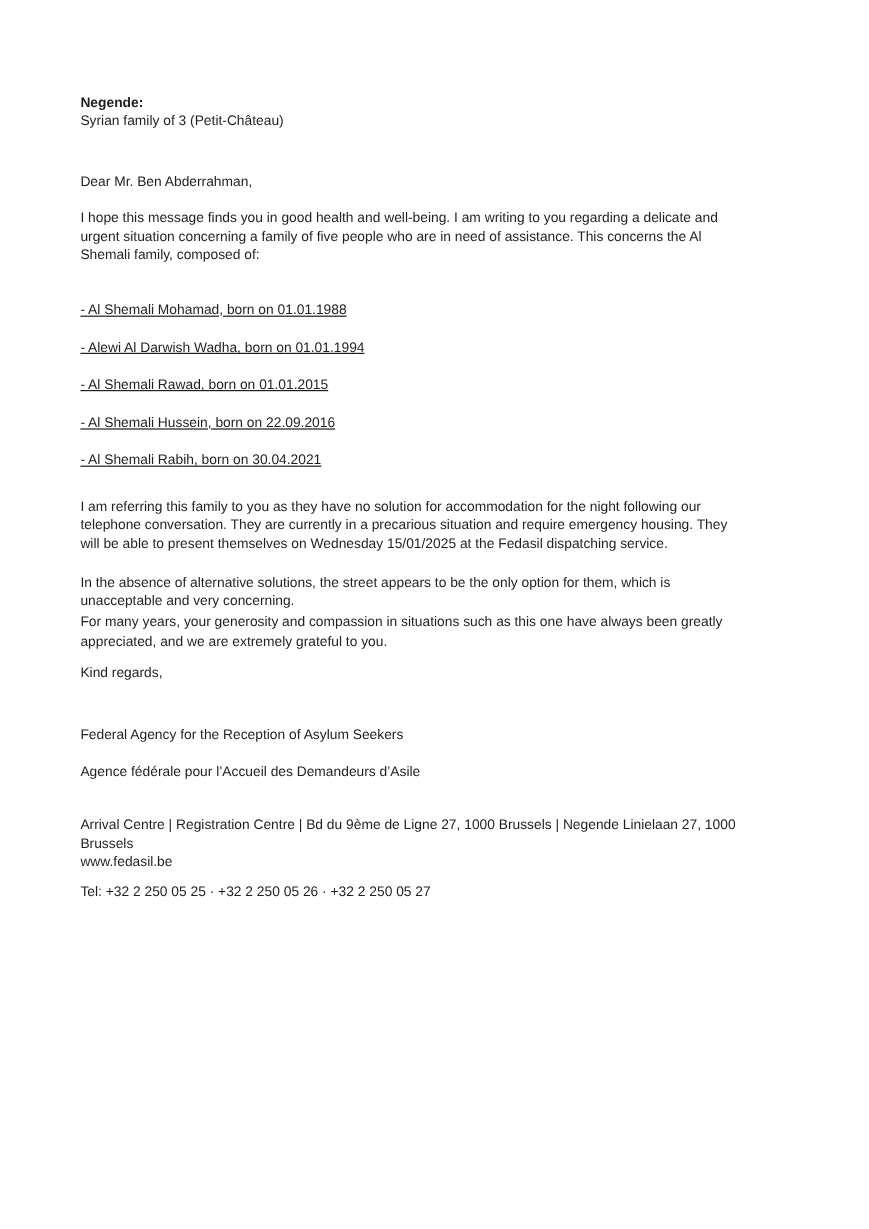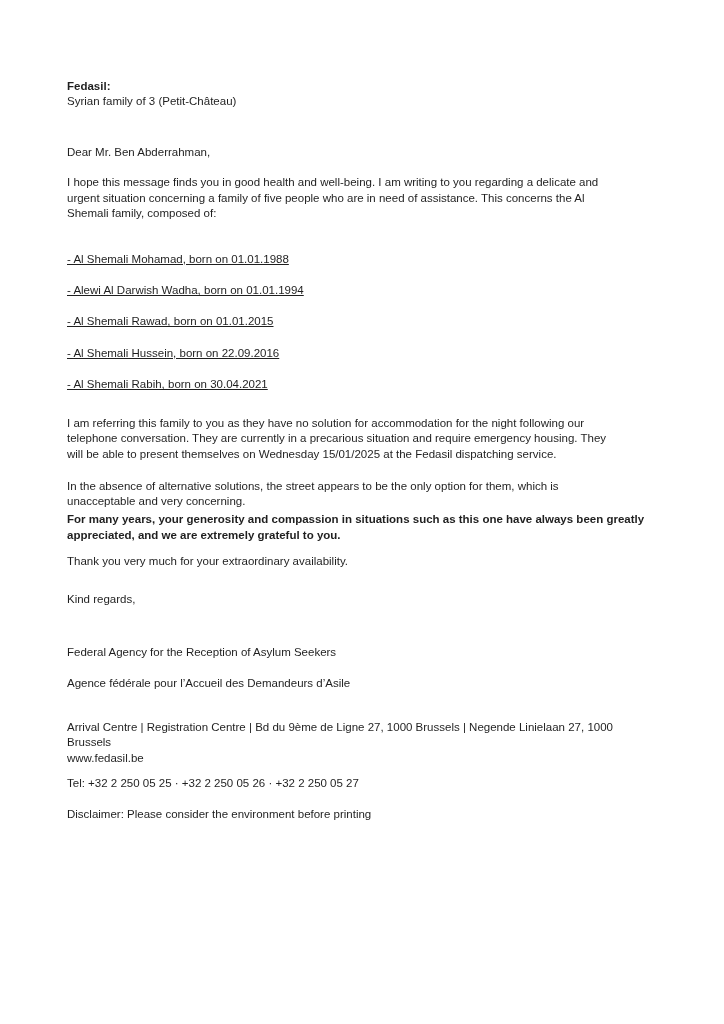--- a/index.html
+++ b/index.html
@@ -27,37 +27,37 @@
     margin: 0 0 15px 0;
     white-space: pre-line;
   }
   .subject        { margin-bottom: 35px; }
   .salutation     { margin-bottom: 14px; }
   .p-intro        { margin-bottom: 14px; }
   .member-list    { margin-bottom: 7px; text-decoration: underline; }
   .member-list div{ white-space: pre; }
   .p-referral     { margin-bottom: 16px; }
   .p-street       { margin-bottom: 2px; }
-  .p-gratitude    { margin-bottom: 10px; font-weight: bold; }
+  .p-gratitude    { margin-bottom: 10px; }
   .thanks         { margin-bottom: 23px; }
   .closing        { margin-bottom: 21px; }
   .sig-name       { margin-bottom: 8px; }
   .org-names      { margin-bottom: 12px; }
   .address        { margin-bottom: 9px; }
   .tel            { margin-bottom: 16px; }
   .disclaimer     { margin-bottom: 0; }
   .bold { font-weight: bold; }
 </style>
 </head>
 <body>
 
 <div class="content">
 
   <div class="block subject">
-    <span class="bold">Fedasil:</span>
+    <span class="bold">Negende:</span>
     <span>Syrian family of 3 (Petit-Château)</span>
   </div>
 
   <div class="block salutation">Dear Mr. Ben Abderrahman,</div>
 
   <div class="block p-intro">I hope this message finds you in good health and well-being. I am writing to you regarding a delicate and
 urgent situation concerning a family of five people who are in need of assistance. This concerns the Al
 Shemali family, composed of:</div>
 
   <div class="block member-list">
@@ -71,31 +71,29 @@
   <div class="block p-referral">I am referring this family to you as they have no solution for accommodation for the night following our
 telephone conversation. They are currently in a precarious situation and require emergency housing. They
 will be able to present themselves on Wednesday 15/01/2025 at the Fedasil dispatching service.</div>
 
   <div class="block p-street">In the absence of alternative solutions, the street appears to be the only option for them, which is
 unacceptable and very concerning.</div>
 
   <div class="block p-gratitude">For many years, your generosity and compassion in situations such as this one have always been greatly
 appreciated, and we are extremely grateful to you.</div>
 
-  <div class="block thanks">Thank you very much for your extraordinary availability.</div>
 
   <div class="block closing">Kind regards,</div>
 
 
   <div class="block org-names">
     <div>Federal Agency for the Reception of Asylum Seekers</div>
     <div>Agence fédérale pour l’Accueil des Demandeurs d’Asile</div>
   </div>
 
   <div class="block address">Arrival Centre | Registration Centre | Bd du 9ème de Ligne 27, 1000 Brussels | Negende Linielaan 27, 1000
 Brussels
 www.fedasil.be</div>
 
   <div class="block tel">Tel: +32 2 250 05 25 · +32 2 250 05 26 · +32 2 250 05 27</div>
 
-  <div class="block disclaimer">Disclaimer: Please consider the environment before printing</div>
 
 </div>
 
 </body></html>

